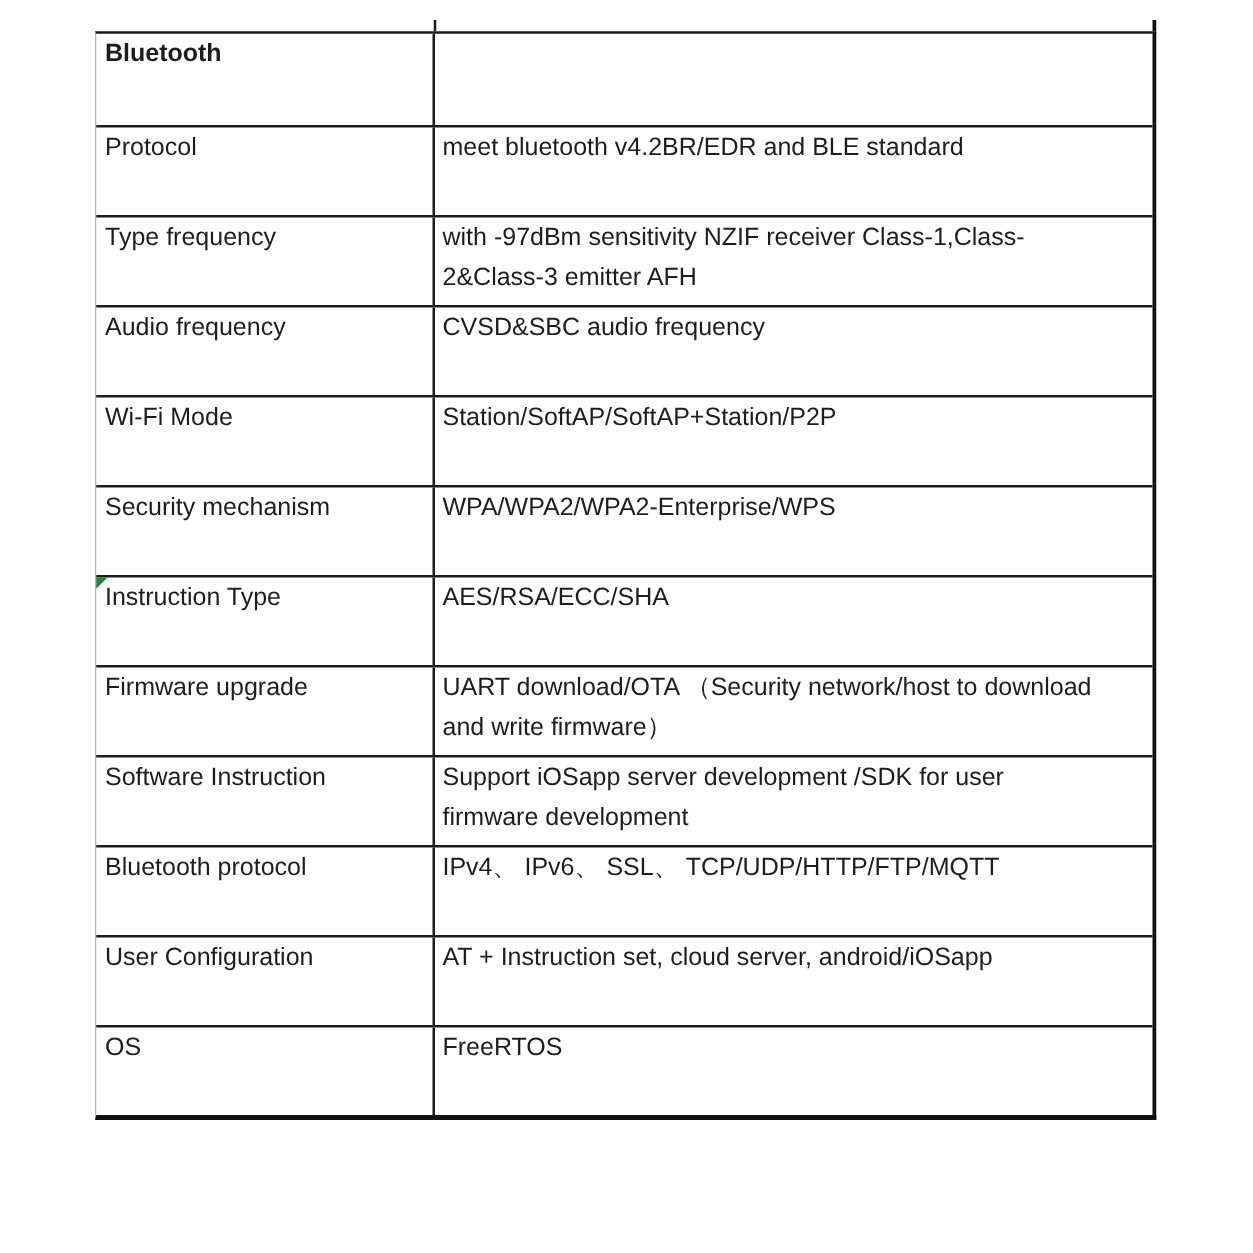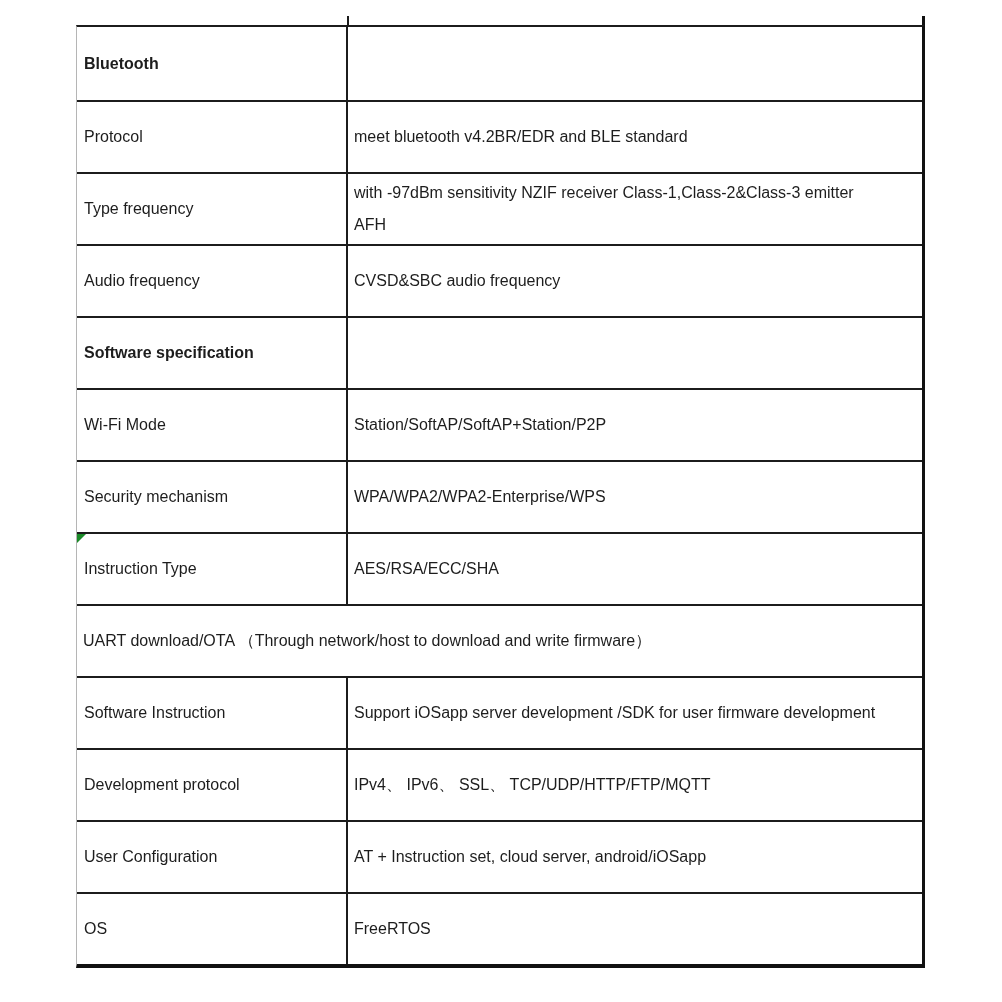--- a/index.html
+++ b/index.html
@@ -42,22 +42,22 @@
   .row{
     display:flex;
     height:70px;
     border-bottom:2px solid var(--border-dark);
   }
   .row:first-child{height:73px;}
   .row:last-child{border-bottom:none;}
   .cell{
     box-sizing:border-box;
     display:flex;
-    align-items:center;
-    font-size:16px;
+    align-items:flex-start;
+    font-size:20px;
     line-height:32px;
     letter-spacing:0px;
   }
   .label-cell{
     width:271px;
     flex:0 0 271px;
     border-right:2px solid var(--border-dark);
     padding-left:7px;
     padding-right:6px;
     position:relative;
@@ -115,28 +115,20 @@
 
   <div class="row">
     <div class="cell label-cell">
       <span class="txt label">Audio frequency</span>
     </div>
     <div class="cell value-cell">
       <span class="txt value">CVSD&amp;SBC audio frequency</span>
     </div>
   </div>
 
-  <div class="row section">
-    <div class="cell label-cell">
-      <span class="txt label">Software specification</span>
-    </div>
-    <div class="cell value-cell">
-      <span class="txt value"></span>
-    </div>
-  </div>
 
   <div class="row">
     <div class="cell label-cell">
       <span class="txt label">Wi-Fi Mode</span>
     </div>
     <div class="cell value-cell">
       <span class="txt value">Station/SoftAP/SoftAP+Station/P2P</span>
     </div>
   </div>
 
@@ -152,37 +144,40 @@
   <div class="row">
     <div class="cell label-cell has-marker">
       <span class="txt label">Instruction Type</span>
     </div>
     <div class="cell value-cell">
       <span class="txt value">AES/RSA/ECC/SHA</span>
     </div>
   </div>
 
   <div class="row">
-    <div class="cell value-cell">
-      <span class="txt value">UART download/OTA （Through network/host to download and write firmware）</span>
+    <div class="cell label-cell">
+      <span class="txt label">Firmware upgrade</span>
+    </div>
+    <div class="cell value-cell">
+      <span class="txt value">UART download/OTA （Security network/host to download and write firmware）</span>
     </div>
   </div>
 
   <div class="row">
     <div class="cell label-cell">
       <span class="txt label">Software Instruction</span>
     </div>
     <div class="cell value-cell">
       <span class="txt value">Support iOSapp server development /SDK for user firmware development</span>
     </div>
   </div>
 
   <div class="row">
     <div class="cell label-cell">
-      <span class="txt label">Development protocol</span>
+      <span class="txt label">Bluetooth protocol</span>
     </div>
     <div class="cell value-cell">
       <span class="txt value">IPv4、 IPv6、 SSL、 TCP/UDP/HTTP/FTP/MQTT</span>
     </div>
   </div>
 
   <div class="row">
     <div class="cell label-cell">
       <span class="txt label">User Configuration</span>
     </div>

